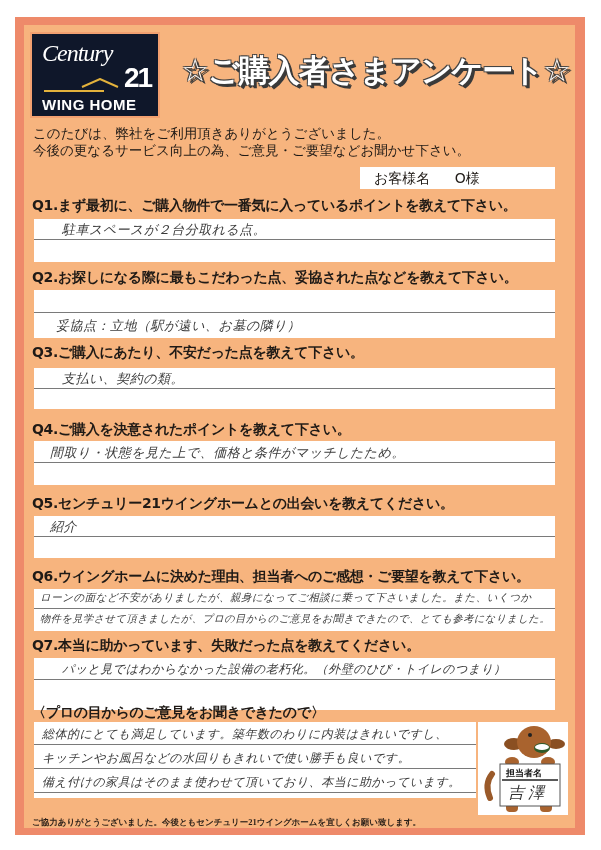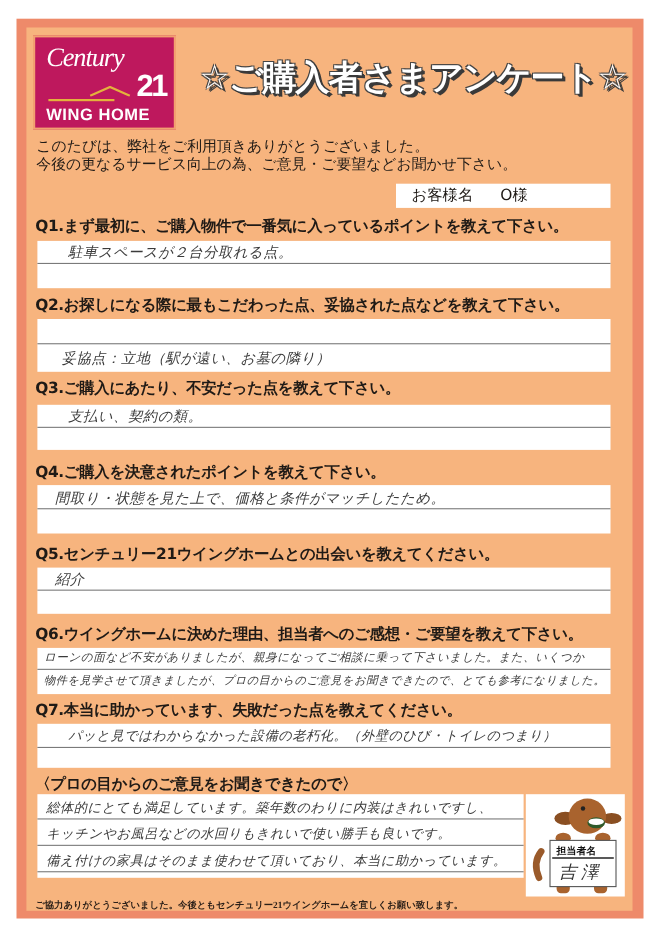--- a/index.html
+++ b/index.html
@@ -1,20 +1,20 @@
 <!DOCTYPE html>
 <html><head>
 <meta charset="utf-8">
 <style>
   html, body { margin:0; padding:0; }
   body { width:601px; height:850px; background:#ffffff; position:relative; overflow:hidden;
          font-family:"DejaVu Sans", sans-serif; }
   .frame { position:absolute; left:15px; top:17px; width:570px; height:818px; background:#ee8a6a; }
   .panel { position:absolute; left:24px; top:25px; width:551px; height:803px; background:#f7b47e; }
-  .logo { position:absolute; left:30px; top:32px; width:130px; height:86px; background:#be185d;
+  .logo { position:absolute; left:30px; top:32px; width:130px; height:86px; background:#0f172a;
           border:2px solid #f2a070; box-sizing:border-box; color:#fff; }
   .logo .brand { position:absolute; left:10px; top:6px; font-family:"Liberation Serif", serif;
                  font-size:24px; font-style:italic; letter-spacing:-1px; }
   .logo .num { position:absolute; left:92px; top:28px; font-family:"Liberation Sans", sans-serif;
                font-size:28px; font-weight:bold; letter-spacing:-2px; }
   .logo .roof { position:absolute; left:48px; top:44px; width:40px; height:10px; }
   .logo .line { position:absolute; left:12px; top:56px; width:60px; height:2px; background:#e3b23c; }
   .logo .sub { position:absolute; left:10px; top:62px; font-family:"Liberation Sans", sans-serif;
                font-weight:bold; font-size:15px; letter-spacing:0.5px; }
   .title { position:absolute; left:178px; top:50px; width:395px; text-align:center;
@@ -91,21 +91,21 @@
 </div>
 
 <div class="q" style="top:568px">Q6.ウイングホームに決めた理由、担当者へのご感想・ご要望を教えて下さい。</div>
 <div class="box" style="top:589px;height:42px">
   <div class="line-row" style="top:0;height:19px"></div>
   <div class="hand" style="left:6px;top:2px;font-size:10.5px">ローンの面など不安がありましたが、親身になってご相談に乗って下さいました。また、いくつか</div>
   <div class="hand" style="left:6px;top:23px;font-size:10.2px">物件を見学させて頂きましたが、プロの目からのご意見をお聞きできたので、とても参考になりました。</div>
 </div>
 
 <div class="q" style="top:637px">Q7.本当に助かっています、失敗だった点を教えてください。</div>
-<div class="box" style="top:658px;height:40px">
+<div class="box" style="top:658px;height:52px">
   <div class="line-row" style="top:0;height:21px"></div>
   <div class="hand" style="left:28px;top:3px;font-size:12px">パッと見ではわからなかった設備の老朽化。（外壁のひび・トイレのつまり）</div>
 </div>
 
 <div class="q" style="top:704px">〈プロの目からのご意見をお聞きできたので〉</div>
 <div class="box" style="top:722px;width:442px;height:76px">
   <div class="line-row" style="top:0;height:22px"></div>
   <div class="line-row" style="top:0;height:46px"></div>
   <div class="line-row" style="top:0;height:70px"></div>
   <div class="hand" style="left:8px;top:4px;font-size:12px">総体的にとても満足しています。築年数のわりに内装はきれいですし、</div>

